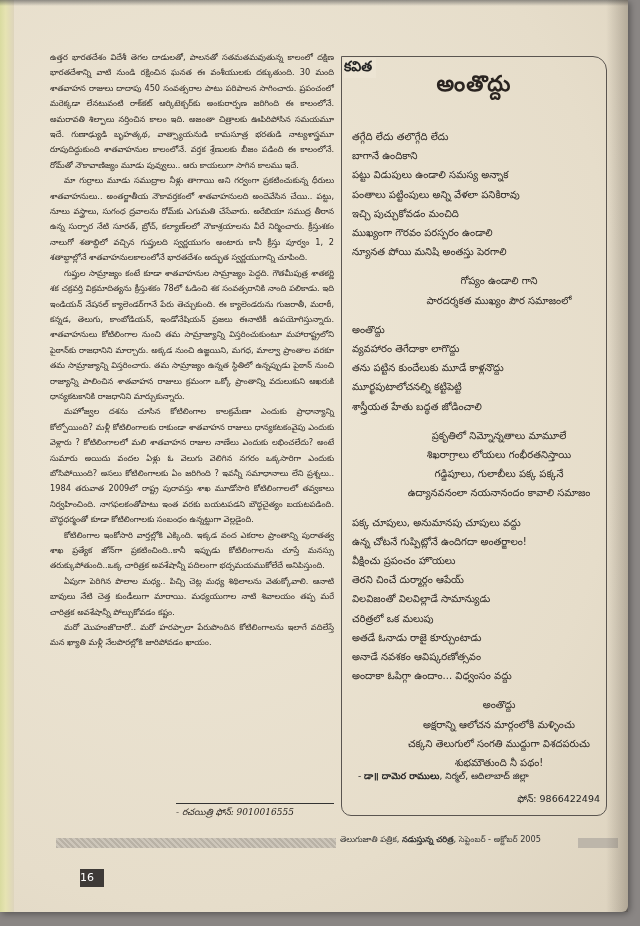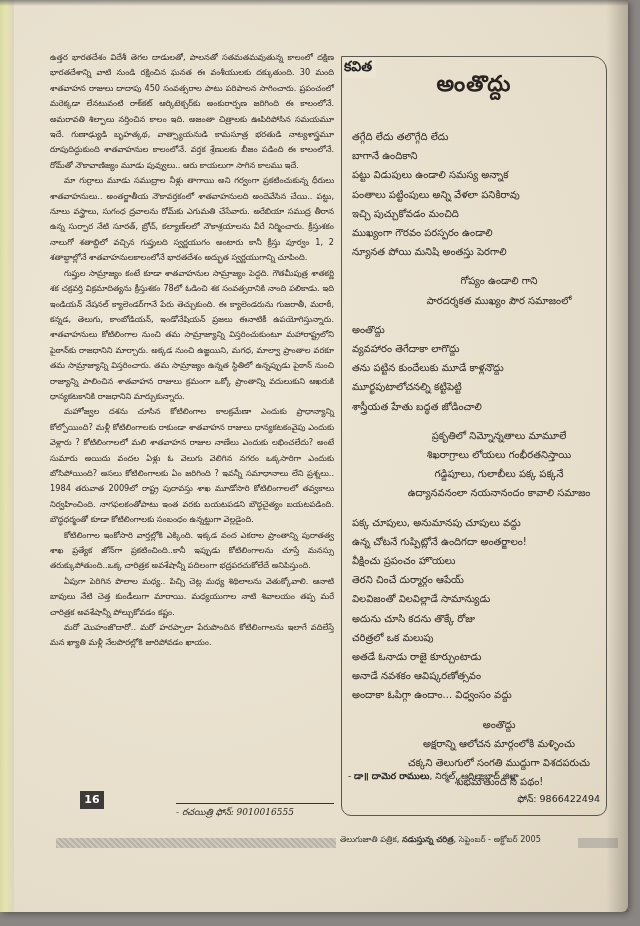--- a/index.html
+++ b/index.html
@@ -57,35 +57,35 @@
     font-size:22px; font-weight:bold; color:#2a2420; letter-spacing:1px;
   }
   .poem {
     position:absolute; left:10px; top:70px; width:250px;
     font-size:10px; line-height:19.2px; color:#2b2622;
   }
   .poem .stanza { margin-bottom:10px; }
   .poem .indent { padding-left:44px;text-align:center; }
   .poem .line { white-space:nowrap; }
   .author {
-    position:absolute; left:6px; top:714px; width:252px;
+    position:absolute; left:16px; top:714px; width:252px;
     font-size:9px; color:#222;
   }
   .author .name { font-weight:bold; }
   .phone { position:absolute; right:6px; top:736px; font-size:9.5px; color:#222; }
 
   
   .footer-bar {
     position:absolute; left:56px; top:838px; width:280px; height:10px;
     background:repeating-linear-gradient(45deg,#b9b2a6 0 2px,#cdc6ba 2px 4px);
   }
   .page-num {
-    position:absolute; left:80px; top:791px; width:24px; height:18px;
-    background:#3e3a37; color:#fff; font-size:11px; font-weight:bold;
-    text-align:center; line-height:18px;
+    position:absolute; left:80px; top:869px; width:24px; height:18px;
+    background:#3e3a37; color:#fff; font-size:11px; font-weight:normal;
+    text-align:left; line-height:18px;
   }
   .footer-text {
     position:absolute; left:340px; top:834px; font-size:8.2px; color:#333; white-space:nowrap;
   }
   .footer-text b { font-weight:bold; }
   .footer-bar-right {
     position:absolute; left:578px; top:838px; width:40px; height:10px; background:#bdb6aa;
   }
 </style>
 </head>
@@ -93,21 +93,21 @@
 
 <div class="page">
   <div class="page-edge"></div>
   <div class="top-shade"></div>
 
   <div class="article">
     <p class="first">ఉత్తర భారతదేశం విదేశీ తెగల దాడులతో, పాలనతో సతమతమవుతున్న కాలంలో దక్షిణ భారతదేశాన్ని వాటి నుండి రక్షించిన ఘనత ఈ వంశీయులకు దక్కుతుంది. 30 మంది శాతవాహన రాజులు దాదాపు 450 సంవత్సరాల పాటు పరిపాలన సాగించారు. ప్రపంచంలో మరెక్కడా లేనటువంటి రాక్‌కట్ ఆర్కిటెక్చర్‌కు అంకురార్పణ జరిగింది ఈ కాలంలోనే. అమరావతి శిల్పాలు నర్తించిన కాలం ఇది. అజంతా చిత్రాలకు ఊపిరిపోసిన సమయమూ ఇదే. గుణాఢ్యుడి బృహత్కథ, వాత్స్యాయనుడి కామసూత్ర భరతుడి నాట్యశాస్త్రమూ రూపుదిద్దుకుంది శాతవాహనుల కాలంలోనే. వర్తక శ్రేణులకు బీజం పడింది ఈ కాలంలోనే. రోమ్‌తో నౌకావాణిజ్యం మూడు పువ్వులు.. ఆరు కాయలుగా సాగిన కాలము ఇదే.</p>
     <p>మా గుర్రాలు మూడు సముద్రాల నీళ్లు తాగాయి అని గర్వంగా ప్రకటించుకున్న ధీరులు శాతవాహనులు.. అంతర్జాతీయ నౌకావర్తకంలో శాతవాహనులది అందెవేసిన చేయి.. పట్టు, నూలు వస్త్రాలు, సుగంధ ద్రవాలను రోమ్‌కు ఎగుమతి చేసేవారు. అరేబియా సముద్ర తీరాన ఉన్న సుర్పార నేటి సూరత్, బ్రోచ్, కల్యాణ్‌లలో నౌకాశ్రయాలను వీరే నిర్మించారు. క్రీస్తుశకం నాలుగో శతాబ్దిలో వచ్చిన గుప్తులది స్వర్ణయుగం అంటారు కానీ క్రీస్తు పూర్వం 1, 2 శతాబ్దాల్లోనే శాతవాహనులకాలంలోనే భారతదేశం అద్భుత స్వర్ణయుగాన్ని చూపింది.</p>
     <p>గుప్తుల సామ్రాజ్యం కంటే కూడా శాతవాహనుల సామ్రాజ్యం పెద్దది. గౌతమీపుత్ర శాతకర్ణి శక చక్రవర్తి విక్రమాదిత్యను క్రీస్తుశకం 78లో ఓడించి శక సంవత్సరానికి నాంది పలికాడు. ఇది ఇండియన్ నేషనల్ క్యాలెండర్‌గానే పేరు తెచ్చుకుంది. ఈ క్యాలెండరును గుజరాతీ, మరాఠీ, కన్నడ, తెలుగు, కాంబోడియన్, ఇండోనేషియన్ ప్రజలు ఈనాటికీ ఉపయోగిస్తున్నారు. శాతవాహనులు కోటిలింగాల నుంచి తమ సామ్రాజ్యాన్ని విస్తరించుకుంటూ మహారాష్ట్రలోని పైఠాన్‌కు రాజధానిని మార్చారు. అక్కడ నుంచి ఉజ్జయిని, మగధ, మాల్వా ప్రాంతాల వరకూ తమ సామ్రాజ్యాన్ని విస్తరించారు. తమ సామ్రాజ్యం ఉన్నత స్థితిలో ఉన్నప్పుడు పైఠాన్ నుంచి రాజ్యాన్ని పాలించిన శాతవాహన రాజులు క్రమంగా ఒక్కో ప్రాంతాన్ని వదులుకుని ఆఖరుకి ధాన్యకటకానికి రాజధానిని మార్చుకున్నారు.</p>
     <p>మహోజ్వల దశను చూసిన కోటిలింగాల కాలక్రమేణా ఎందుకు ప్రాధాన్యాన్ని కోల్పోయింది? మళ్లీ కోటిలింగాలకు రాకుండా శాతవాహన రాజులు ధాన్యకటకంవైపు ఎందుకు వెళ్లారు ? కోటిలింగాలలో మలి శాతవాహన రాజుల నాణేలు ఎందుకు లభించలేదు? అంటే సుమారు అయిదు వందల ఏళ్లు ఓ వెలుగు వెలిగిన నగరం ఒక్కసారిగా ఎందుకు బోసిపోయింది? అసలు కోటిలింగాలకు ఏం జరిగింది ? ఇవన్నీ సమాధానాలు లేని ప్రశ్నలు.. 1984 తరువాత 2009లో రాష్ట్ర పురావస్తు శాఖ మూడోసారి కోటిలింగాలలో తవ్వకాలు నిర్వహించింది. నాగఫలకంతోపాటు ఇంత వరకు బయటపడని బౌద్ధచైత్యం బయటపడింది. బౌద్ధధర్మంతో కూడా కోటిలింగాలకు సంబంధం ఉన్నట్టుగా వెల్లడైంది.</p>
-    <p>కోటిలింగాల ఇంకోసారి వార్తల్లోకి ఎక్కింది. ఇక్కడ వంద ఎకరాల ప్రాంతాన్ని పురాతత్వ శాఖ ప్రత్యేక జోన్‌గా ప్రకటించింది..కానీ ఇప్పుడు కోటిలింగాలను చూస్తే మనస్సు తరుక్కుపోతుంది..ఒక్క చారిత్రక అవశేషాన్నీ పదిలంగా భద్రపరచుకోలేదే అనిపిస్తుంది.</p>
+    <p>కోటిలింగాల ఇంకోసారి వార్తల్లోకి ఎక్కింది. ఇక్కడ వంద ఎకరాల ప్రాంతాన్ని పురాతత్వ శాఖ ప్రత్యేక జోన్‌గా ప్రకటించింది..కానీ ఇప్పుడు కోటిలింగాలను చూస్తే మనస్సు తరుక్కుపోతుంది..ఒక్క చారిత్రక అవశేషాన్నీ పదిలంగా భద్సమయముకోలేదే అనిపిస్తుంది.</p>
     <p>ఏపుగా పెరిగిన పొలాల మధ్య.. పిచ్చి చెట్ల మధ్య శిథిలాలను వెతుక్కోవాలి. ఆనాటి బావులు నేటి చెత్త కుండీలుగా మారాయి. మధ్యయుగాల నాటి శివాలయం తప్ప మరే చారిత్రక అవశేషాన్నీ పోల్చుకోవడం కష్టం.</p>
     <p>మరో మొహంజొదారో.. మరో హరప్పాలా పేరుపొందిన కోటిలింగాలను ఇలాగే వదిలేస్తే మన ఖ్యాతి మళ్లీ నేలపొరల్లోకి జారిపోవడం ఖాయం.</p>
   </div>
   <div class="byline">- రచయిత్రి ఫోన్: 9010016555</div>
 
   <div class="section-label">కవిత</div>
   <div class="poem-box">
     <div class="poem-title">అంతొద్దు</div>
     <div class="poem" id="poem">
         <div class="stanza">
@@ -135,21 +135,20 @@
           <div class="line">శిఖరాగ్రాలు లోయలు గంభీరతనిస్తాయి</div>
           <div class="line">గడ్డిపూలు, గులాబీలు పక్క పక్కనే</div>
           <div class="line">ఉద్యానవనంలా నయనానందం కావాలి సమాజం</div>
         </div>
         <div class="stanza">
           <div class="line">పక్క చూపులు, అనుమానపు చూపులు వద్దు</div>
           <div class="line">ఉన్న చోటనే గుప్పిట్లోనే ఉందిగదా అంతర్జాలం!</div>
           <div class="line">వీక్షించు ప్రపంచం హొయలు</div>
           <div class="line">తెరని చించే దుర్మార్గం ఆపేయ్</div>
           <div class="line">విలవిజంతో విలవిల్లాడే సామాన్యుడు</div>
-          <div class="line">అదును చూసి కదను తొక్కే రోజు</div>
           <div class="line">చరిత్రలో ఒక మలుపు</div>
           <div class="line">అతడే ఓనాడు రాజై కూర్చుంటాడు</div>
           <div class="line">అనాడే నవశకం ఆవిష్కరణోత్సవం</div>
           <div class="line">అందాకా ఓపిగ్గా ఉందాం... విధ్వంసం వద్దు</div>
         </div>
         <div class="stanza indent">
           <div class="line">అంతొద్దు</div>
           <div class="line">అక్షరాన్ని ఆలోచన మార్గంలోకి మళ్ళించు</div>
           <div class="line">చక్కని తెలుగులో సంగతి ముద్దుగా విశదపరుచు</div>
           <div class="line">శుభమౌతుంది నీ పథం!</div>

